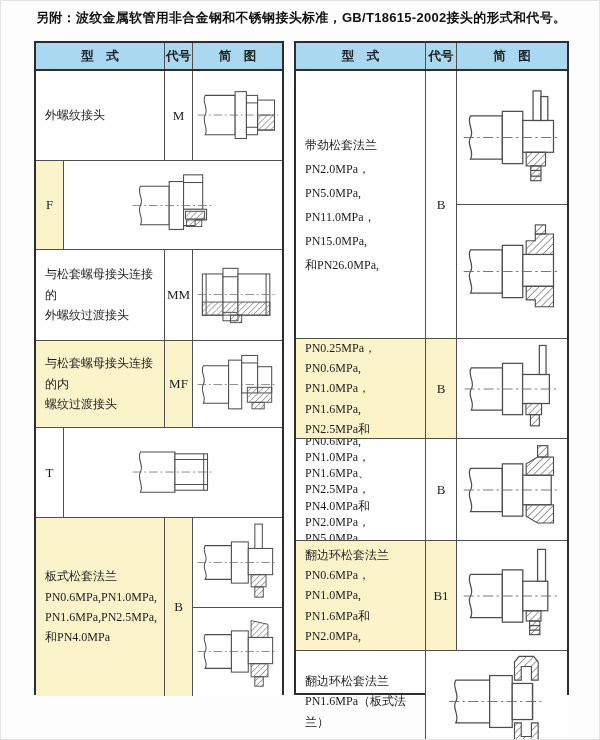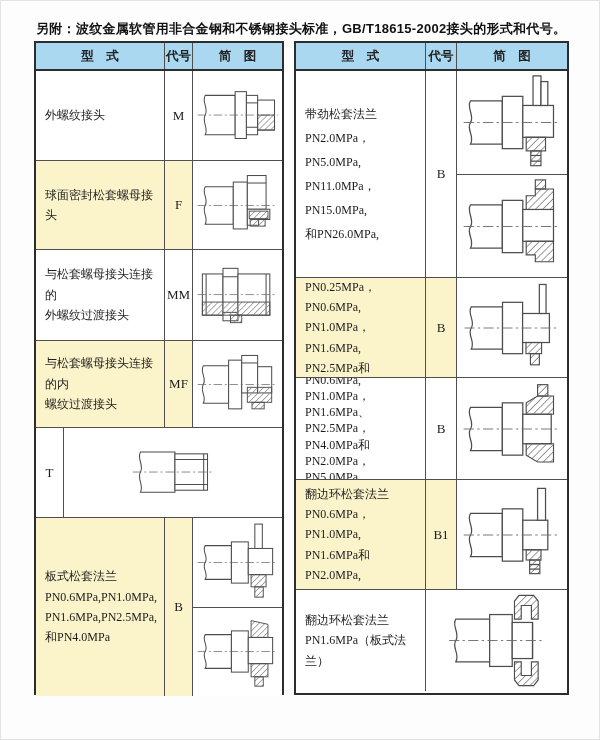--- a/index.html
+++ b/index.html
@@ -1,19 +1,19 @@
 <!DOCTYPE html>
 <html><head>
 <meta charset="utf-8">
 <style>
   html,body{margin:0;padding:0;background:#ffffff;}
   .page{position:relative;width:600px;height:740px;background:#fdfdfd;
         font-family:"Liberation Serif",serif;color:#1c1c1c;overflow:hidden;
         border:1px solid #e3e3e3;box-sizing:border-box;}
-  .title{position:absolute;left:35px;top:19px;width:540px;font-size:13px;font-weight:bold;
+  .title{position:absolute;left:35px;top:8px;width:540px;font-size:13px;font-weight:bold;
          font-family:"Liberation Sans",sans-serif;letter-spacing:.3px;color:#111;}
   .tbl{position:absolute;top:40px;border:2px solid #2d2d2d;background:#fff;box-sizing:border-box;}
   .tbl-left{left:33px;width:250px;height:654px;}
   .tbl-right{left:293px;width:275px;height:654px;}
   .row{display:flex;width:100%;box-sizing:border-box;border-bottom:1px solid #4f4f4f;}
   .row:last-child{border-bottom:none;}
   .cell{box-sizing:border-box;border-right:1px solid #4f4f4f;overflow:hidden;}
   .cell:last-child{border-right:none;text-align:center;}
   .hdr{background:#a9d8f0;border-bottom:2px solid #2d2d2d;height:28px;}
   .hdr .cell{display:flex;align-items:center;justify-content:center;
@@ -72,21 +72,20 @@
               <line class="s" x1="57" y1="55" x2="69" y2="55"></line>
           <rect class="f" x="69" y="26" width="18" height="32"></rect>
           <rect class="h" x="69" y="42" width="18" height="16"></rect>
           <line class="cl" x1="5" y1="42" x2="91" y2="42"></line>
         </svg>
       </div>
         </div>
     </div>
 
     <div class="row" style="height:89px">
-      <div class="cell lw name hl">球面密封松套螺母接头</div>
       <div class="cell cw code hl">F</div>
       <div class="cell dw dgm">
           <div class="sub">
         <svg class="sch" width="91" height="85" viewBox="0 0 95 86">
           <path class="f" d="M13,23 C9,30 17,36 13,43 C9,50 17,56 13,63 L43,63 L43,23 Z"></path>
           <rect class="f" x="43" y="18" width="15" height="50"></rect>
           <rect class="f" x="58" y="11" width="20" height="36"></rect>
           <line class="s" x1="58" y1="19" x2="78" y2="19"></line>
           <path class="f" d="M58,47 L82,47 L82,58 L70,58 L70,64 L58,64 Z"></path>
           <rect class="h" x="60" y="49" width="20" height="8"></rect>
@@ -188,21 +187,21 @@
     </div>
   </div>
 
   <div class="tbl tbl-right">
     <div class="row hdr">
       <div class="cell lw" style="flex-basis:130px">型　式</div>
       <div class="cell cwr">代号</div>
       <div class="cell dw">简　图</div>
     </div>
 
-    <div class="row" style="height:207px">
+    <div class="row" style="height:268px">
       <div class="cell name roomy" style="flex-basis:130px;flex-shrink:0">带劲松套法兰
 PN2.0MPa，PN5.0MPa,
 PN11.0MPa，PN15.0MPa,
 和PN26.0MPa,</div>
       <div class="cell cwr code">B</div>
       <div class="cell dw dgm">
         <div class="sub">
           <svg class="sch" width="108" height="103" viewBox="0 0 95 86">
             <path class="f" d="M11,24 C7,30 15,37 11,43 C7,49 15,55 11,62 L39,62 L39,24 Z"></path>
             <rect class="f" x="39" y="20" width="18" height="46"></rect>

